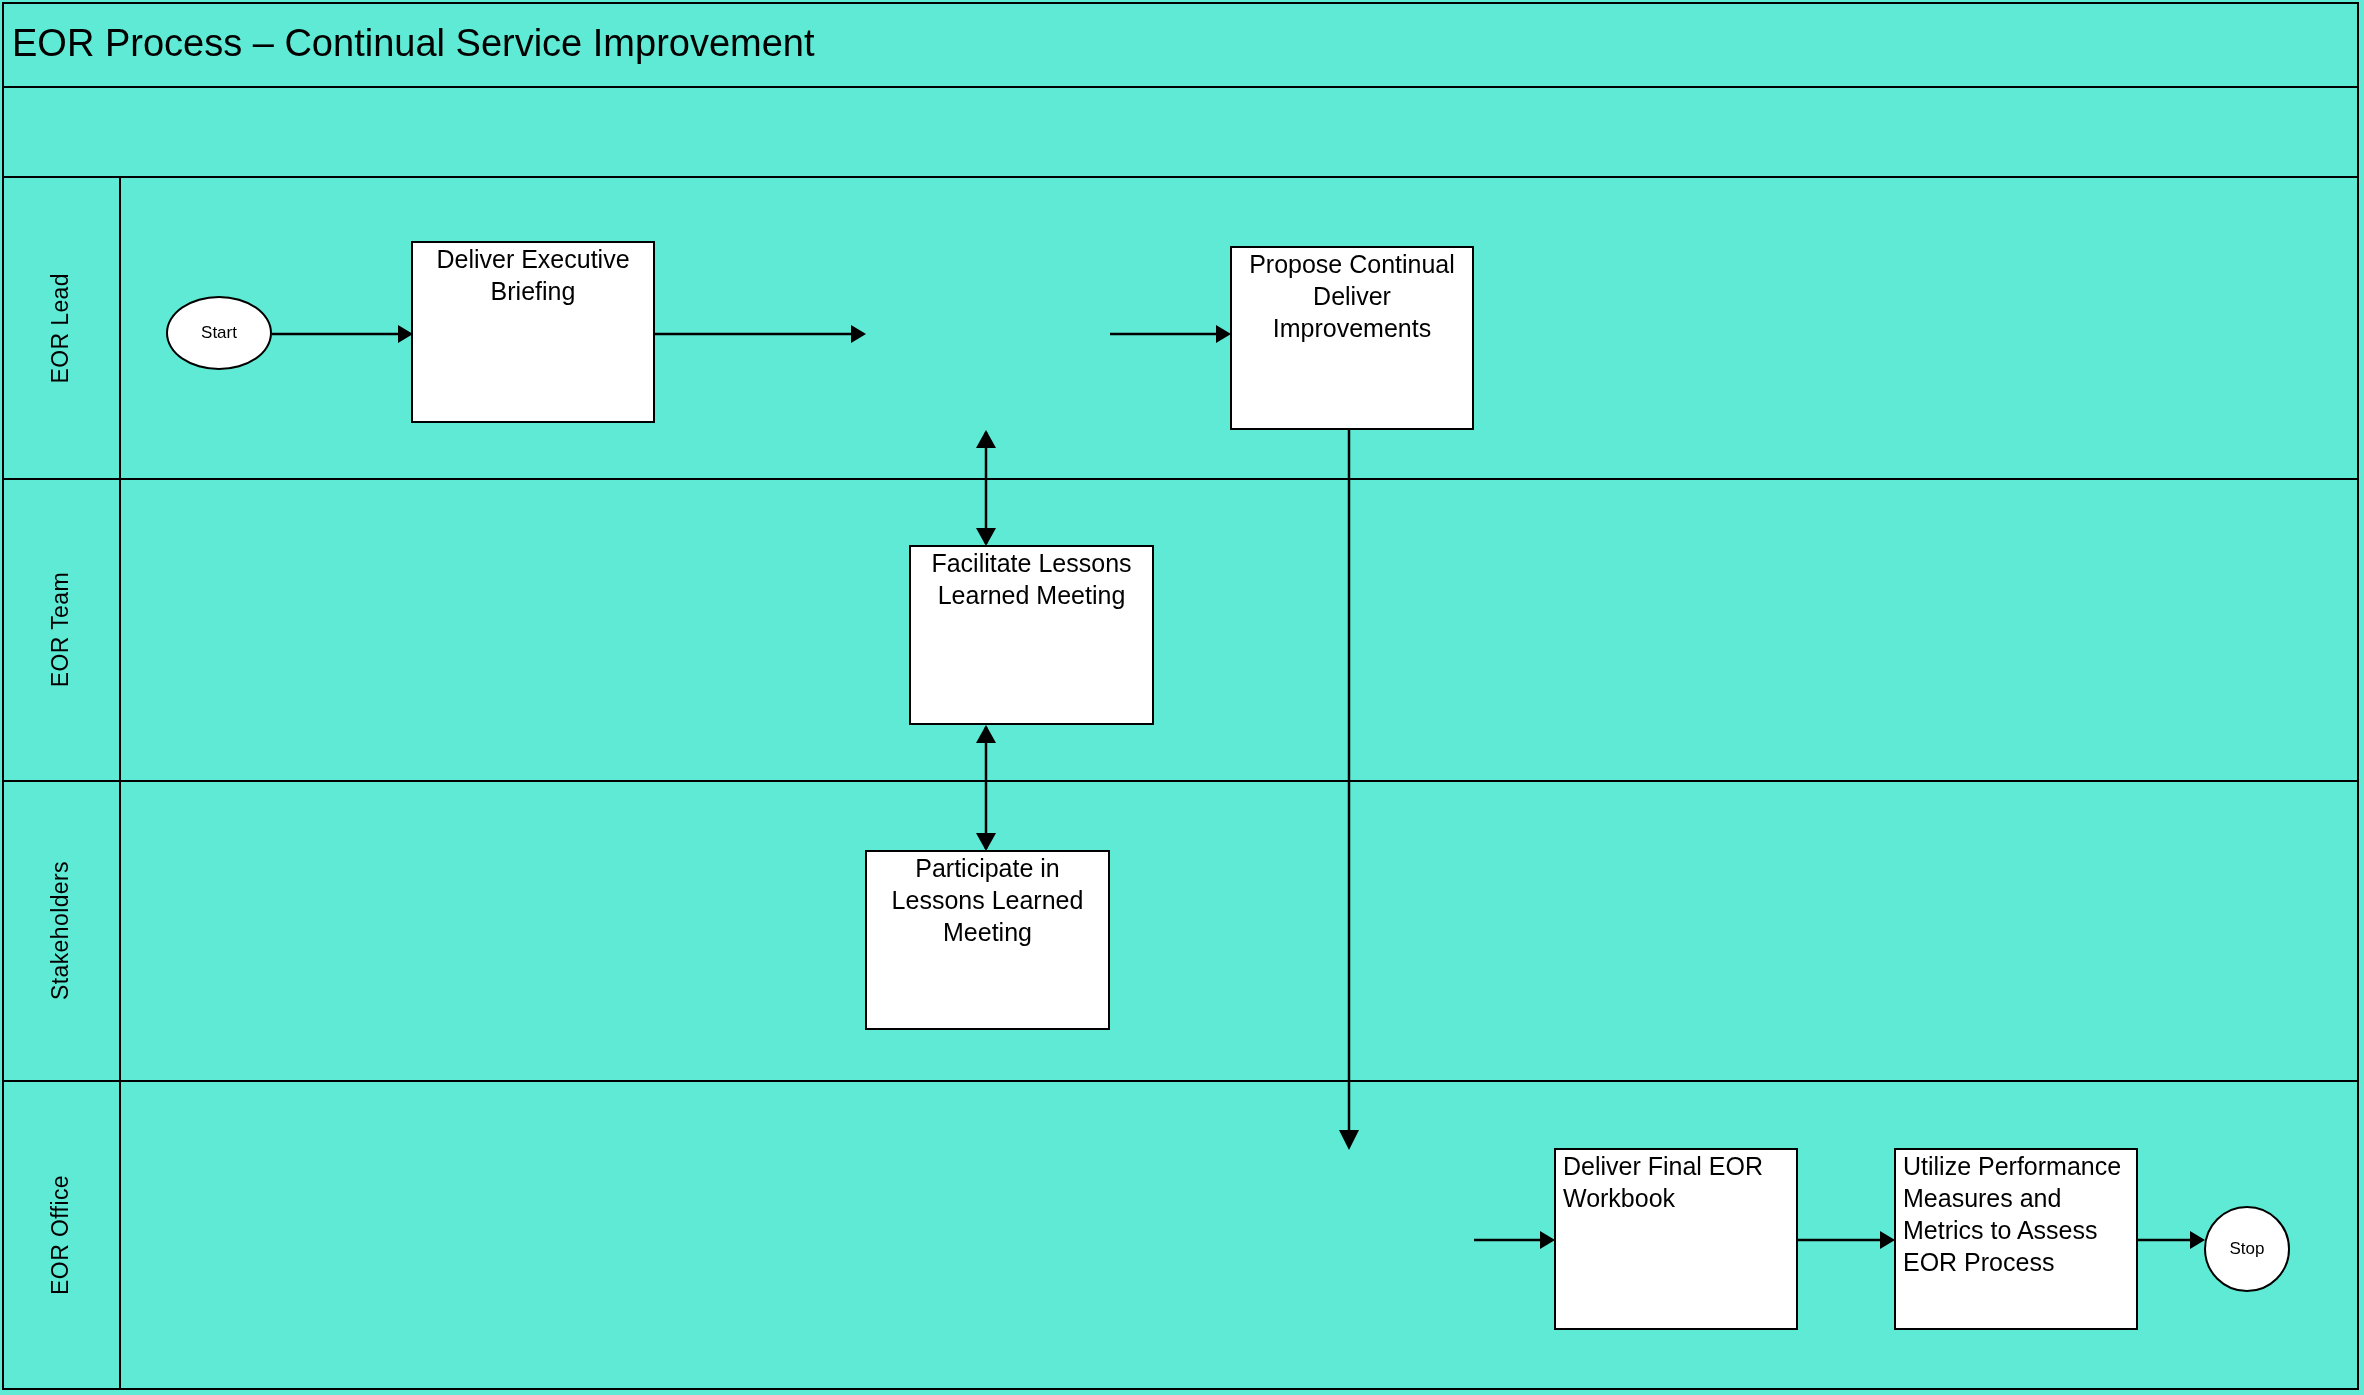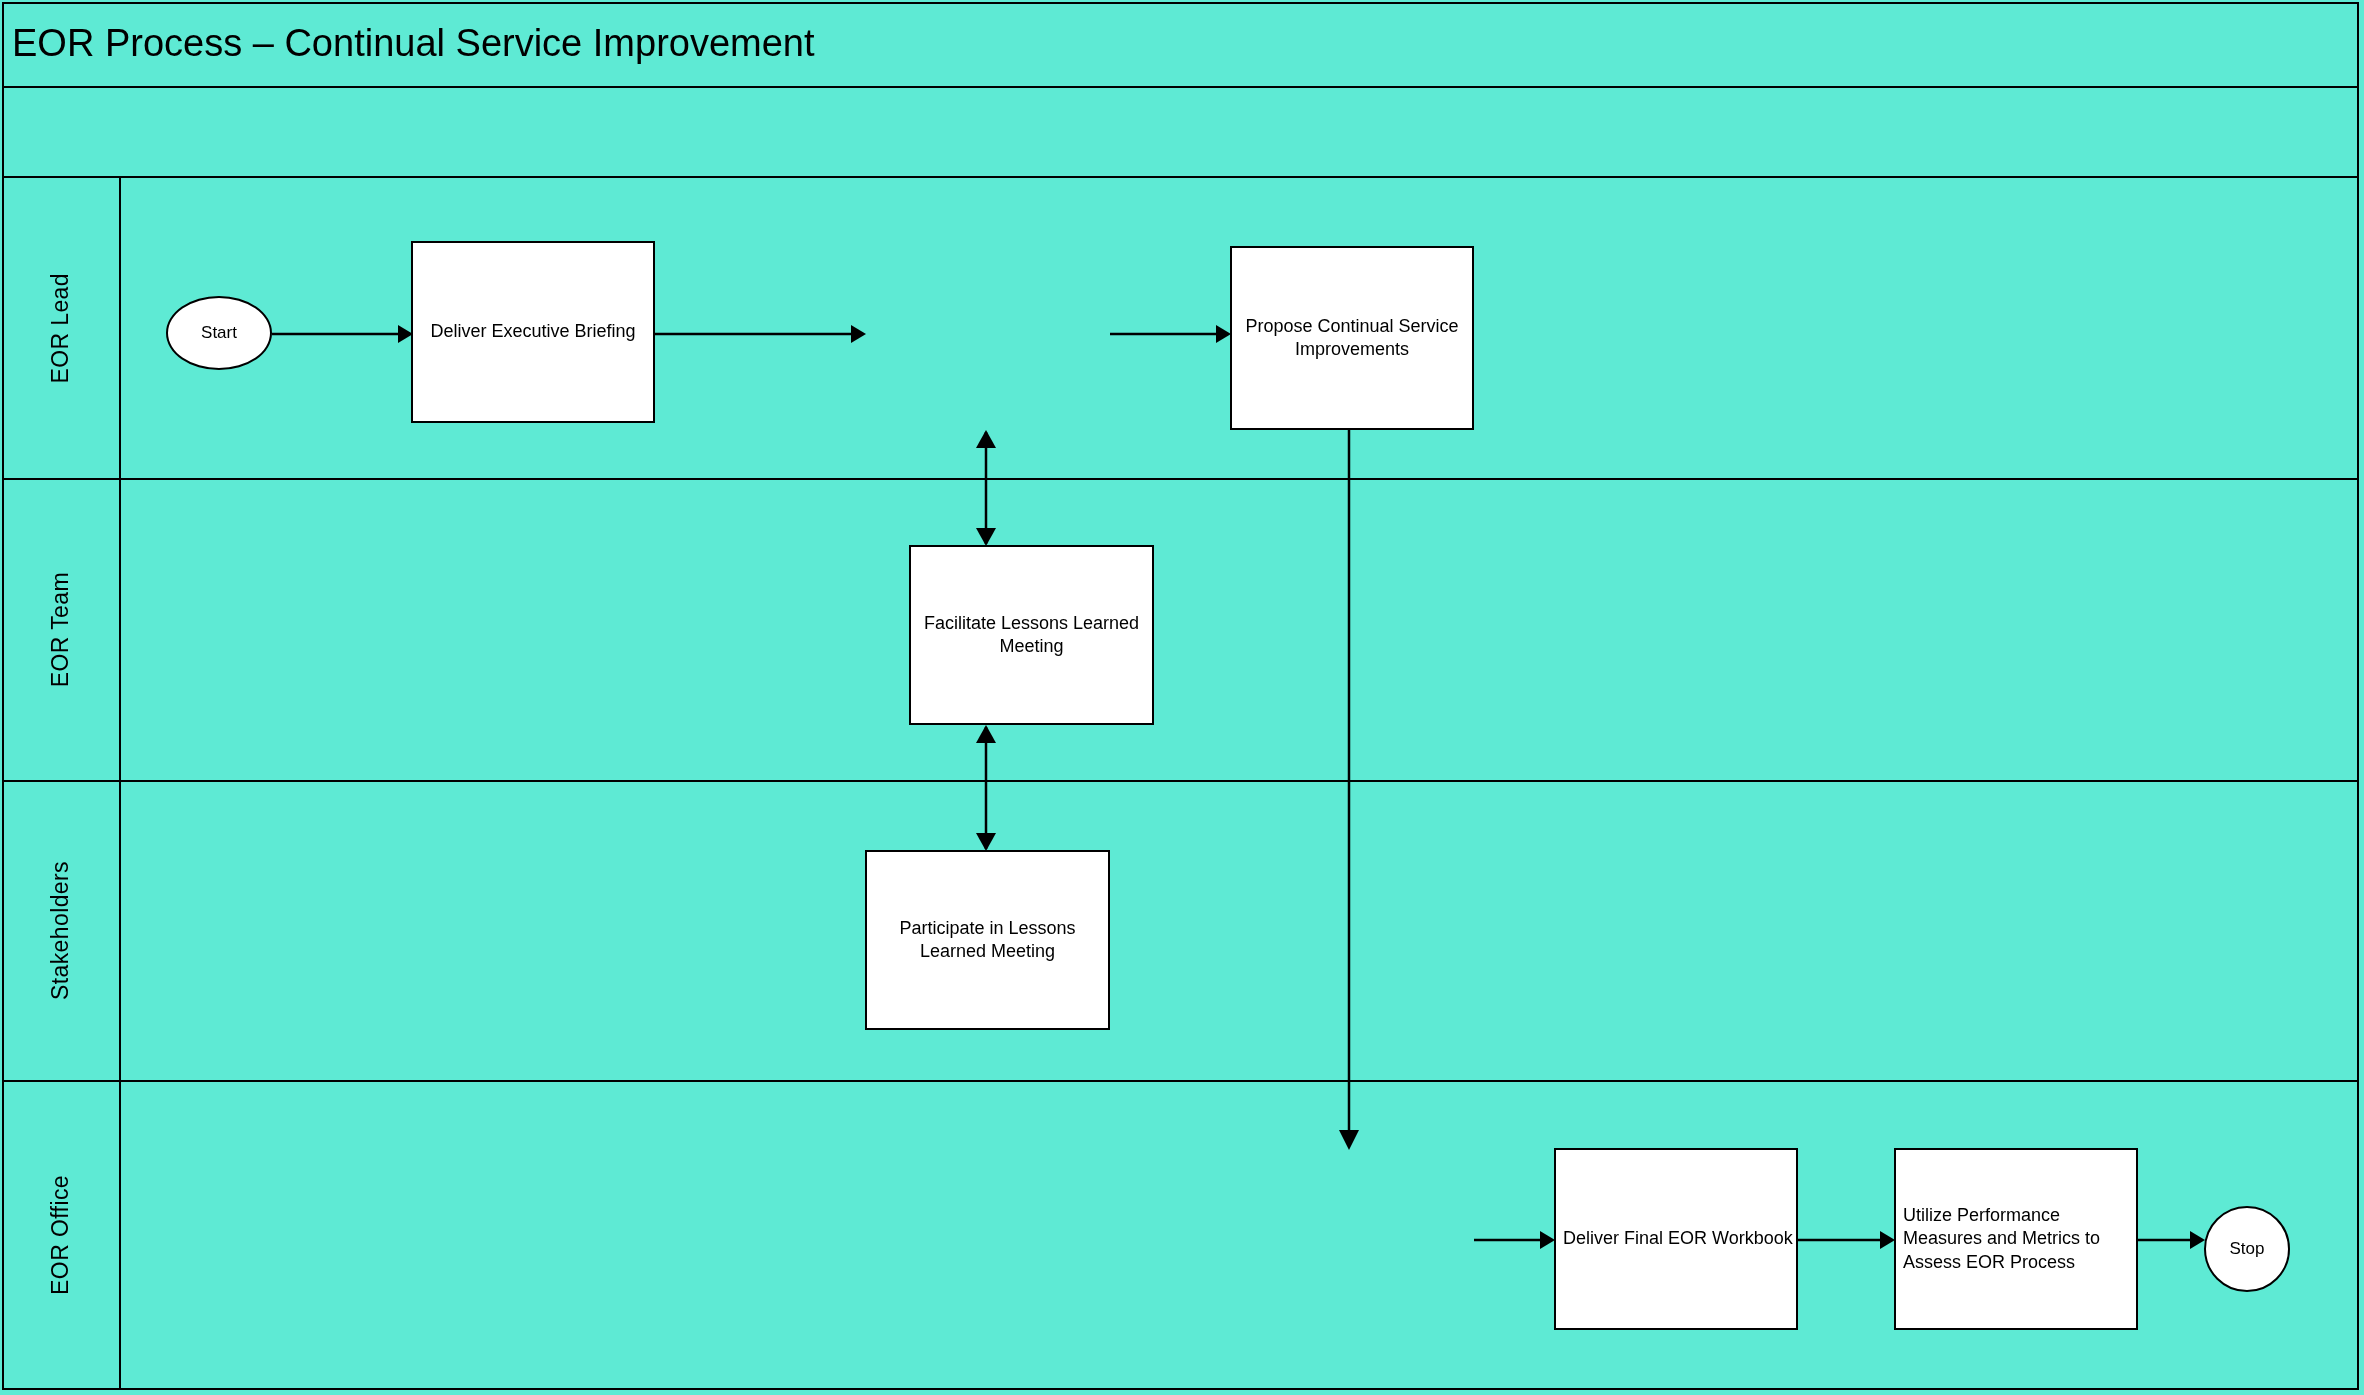--- a/index.html
+++ b/index.html
@@ -93,22 +93,21 @@
     height: 100%;
   }
 
   
   .node {
     position: absolute;
     box-sizing: border-box;
     border: 2px solid #000;
     background: #ffffff;
     display: flex;
-    align-items: center;
-    font-size: 18px;
+    font-size: 25px;
     line-height: 1.28;
     color: #000;
   }
   .node.center {
     justify-content: center;
     text-align: center;
   }
   .node.left {
     justify-content: flex-start;
     text-align: left;
@@ -155,21 +154,21 @@
       <div class="terminator" style="left:43px; top:118px; width:106px; height:74px;">
         <span>Start</span>
       </div>
 
       <div class="node center" style="left:288px; top:63px; width:244px; height:182px;">
         <span class="node-text">Deliver Executive Briefing</span>
       </div>
 
 
       <div class="node center" style="left:1107px; top:68px; width:244px; height:184px;">
-        <span class="node-text">Propose Continual Service Improvements</span>
+        <span class="node-text">Propose Continual Deliver Improvements</span>
       </div>
 
       <div class="conn" style="left:149px; top:145px;">
         <svg width="146" height="22" viewBox="0 0 146 22">
           <line x1="0" y1="11" x2="126" y2="11" stroke="#000" stroke-width="2.5"></line>
           <polygon points="126,2 141,11 126,20" fill="#000"></polygon>
         </svg>
       </div>
 
       <div class="conn" style="left:532px; top:145px;">

